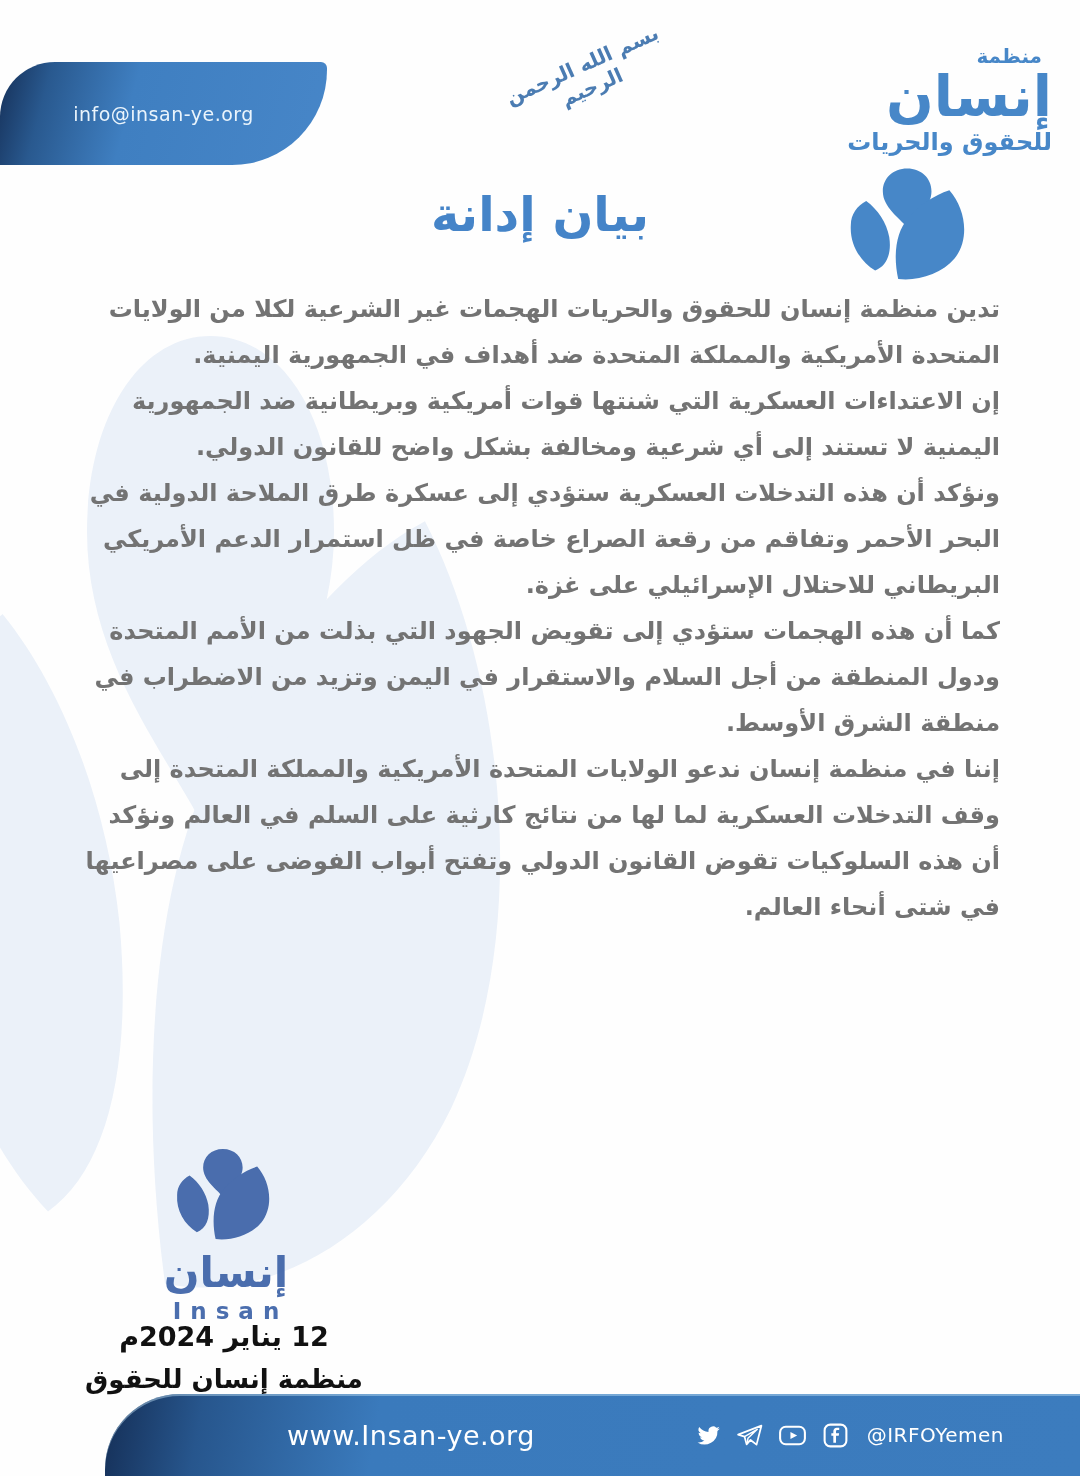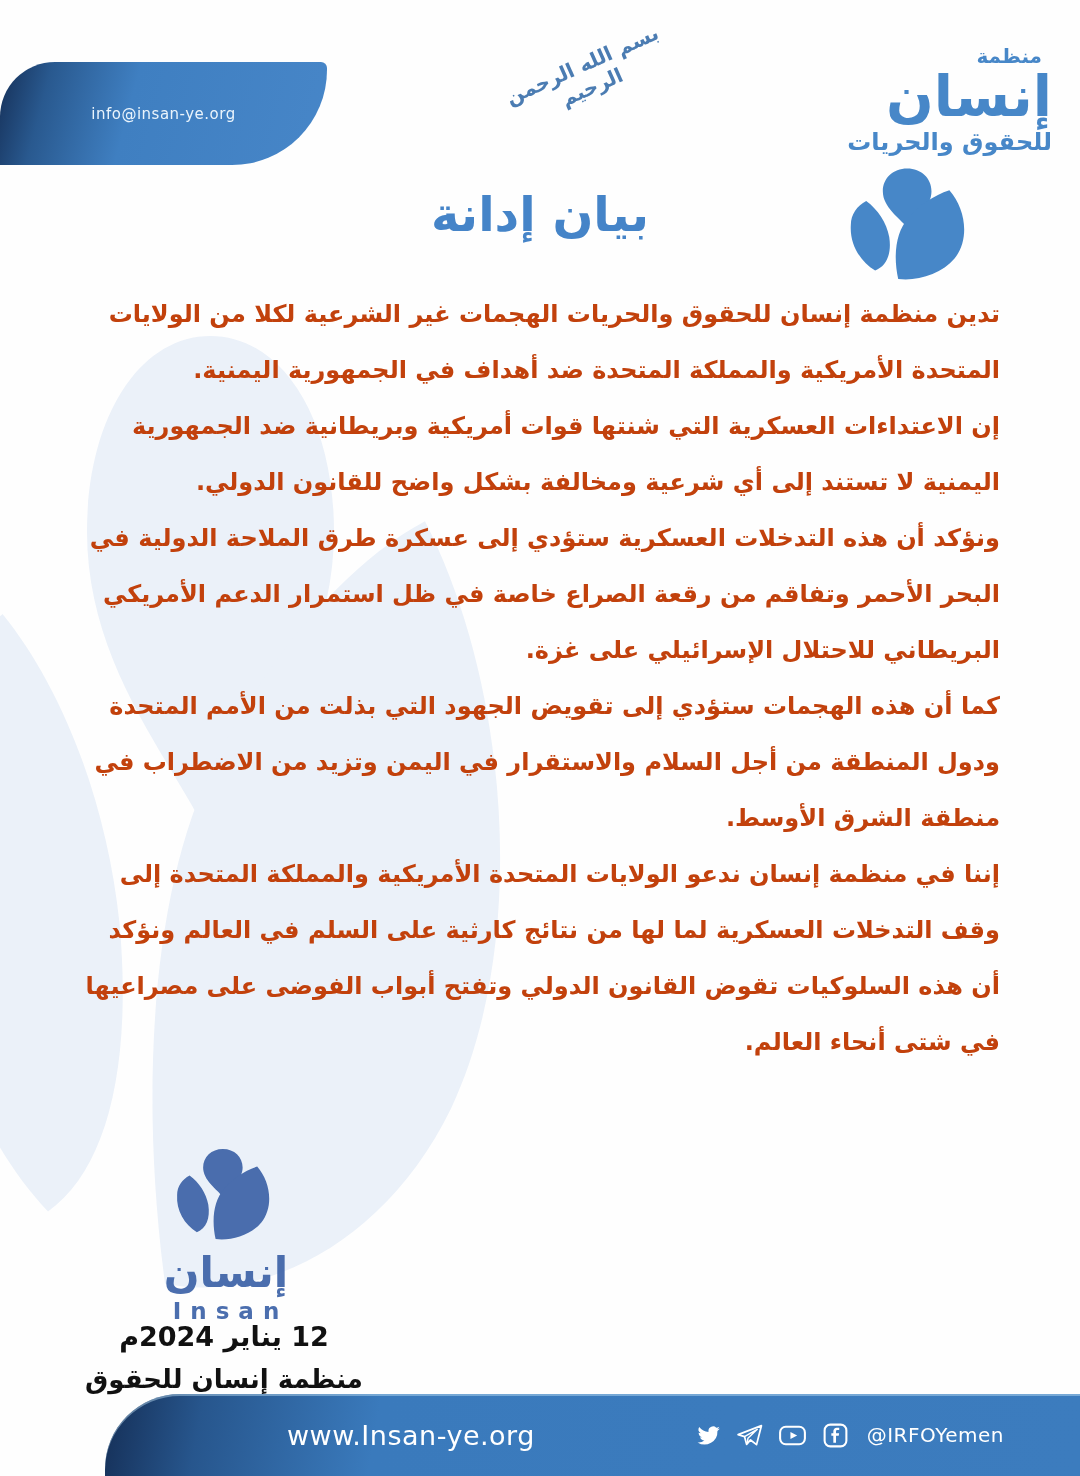--- a/index.html
+++ b/index.html
@@ -6,21 +6,21 @@
   *{box-sizing:border-box;font-family:"DejaVu Sans",sans-serif;}
   .page{position:relative;width:1080px;height:1476px;margin:0 auto;background:#fefefe;overflow:hidden;}
 
   
   .email-banner{
     position:absolute;left:0;top:62px;width:327px;height:103px;
     border-radius:55px 6px 95px 0;
     background:linear-gradient(105deg,#152f57 0%,#29598f 15%,#3f7fc1 40%,#4786c8 100%);
     display:flex;align-items:center;justify-content:center;
   }
-  .email-banner span{color:#eaf4fc;font-size:15px;letter-spacing:.5px;}
+  .email-banner span{color:#eaf4fc;font-size:19px;letter-spacing:.5px;}
 
   .bismillah{
     position:absolute;left:487px;top:52px;width:200px;
     transform:rotate(-24deg);transform-origin:center;
     color:#4b7cb2;font-size:20px;font-weight:bold;text-align:center;direction:rtl;
   }
 
   .org-logo{position:absolute;top:42px;right:28px;display:flex;align-items:flex-start;gap:10px;flex-direction:column;}
   .org-logo .logo-text{text-align:right;color:#4787c8;direction:rtl;padding-top:4px;}
   .org-logo .logo-small{font-size:20px;font-weight:bold;margin:0 10px 0 0;line-height:1;}
@@ -33,22 +33,22 @@
     position:absolute;top:183px;left:0;width:100%;
     text-align:center;font-size:48px;font-weight:bold;color:#4584c8;direction:rtl;line-height:1.3;
   }
 
   
   .watermark{position:absolute;left:-95px;top:305px;color:#ebf1f9;z-index:0;}
 
   
   .statement{
     position:absolute;top:286px;left:84px;right:80px;z-index:1;
-    direction:rtl;text-align:right;color:#c2410c;
-    font-size:24px;font-weight:bold;line-height:56px;
+    direction:rtl;text-align:right;color:#737373;
+    font-size:24px;font-weight:bold;line-height:46px;
   }
   .statement p{margin:0;}
 
   
   .org-stamp{position:absolute;left:120px;top:1146px;width:212px;text-align:center;z-index:1;color:#3e64a8;opacity:.93;}
   .org-stamp .stamp-arabic{font-size:42px;font-weight:bold;line-height:1.1;margin-top:2px;direction:rtl;}
   .org-stamp .stamp-latin{font-size:23px;font-weight:bold;letter-spacing:9px;margin-top:2px;text-indent:9px;}
 
   
   .signature{position:absolute;left:56px;top:1308px;width:336px;text-align:center;direction:rtl;color:#111;z-index:1;margin-top:13px;}

